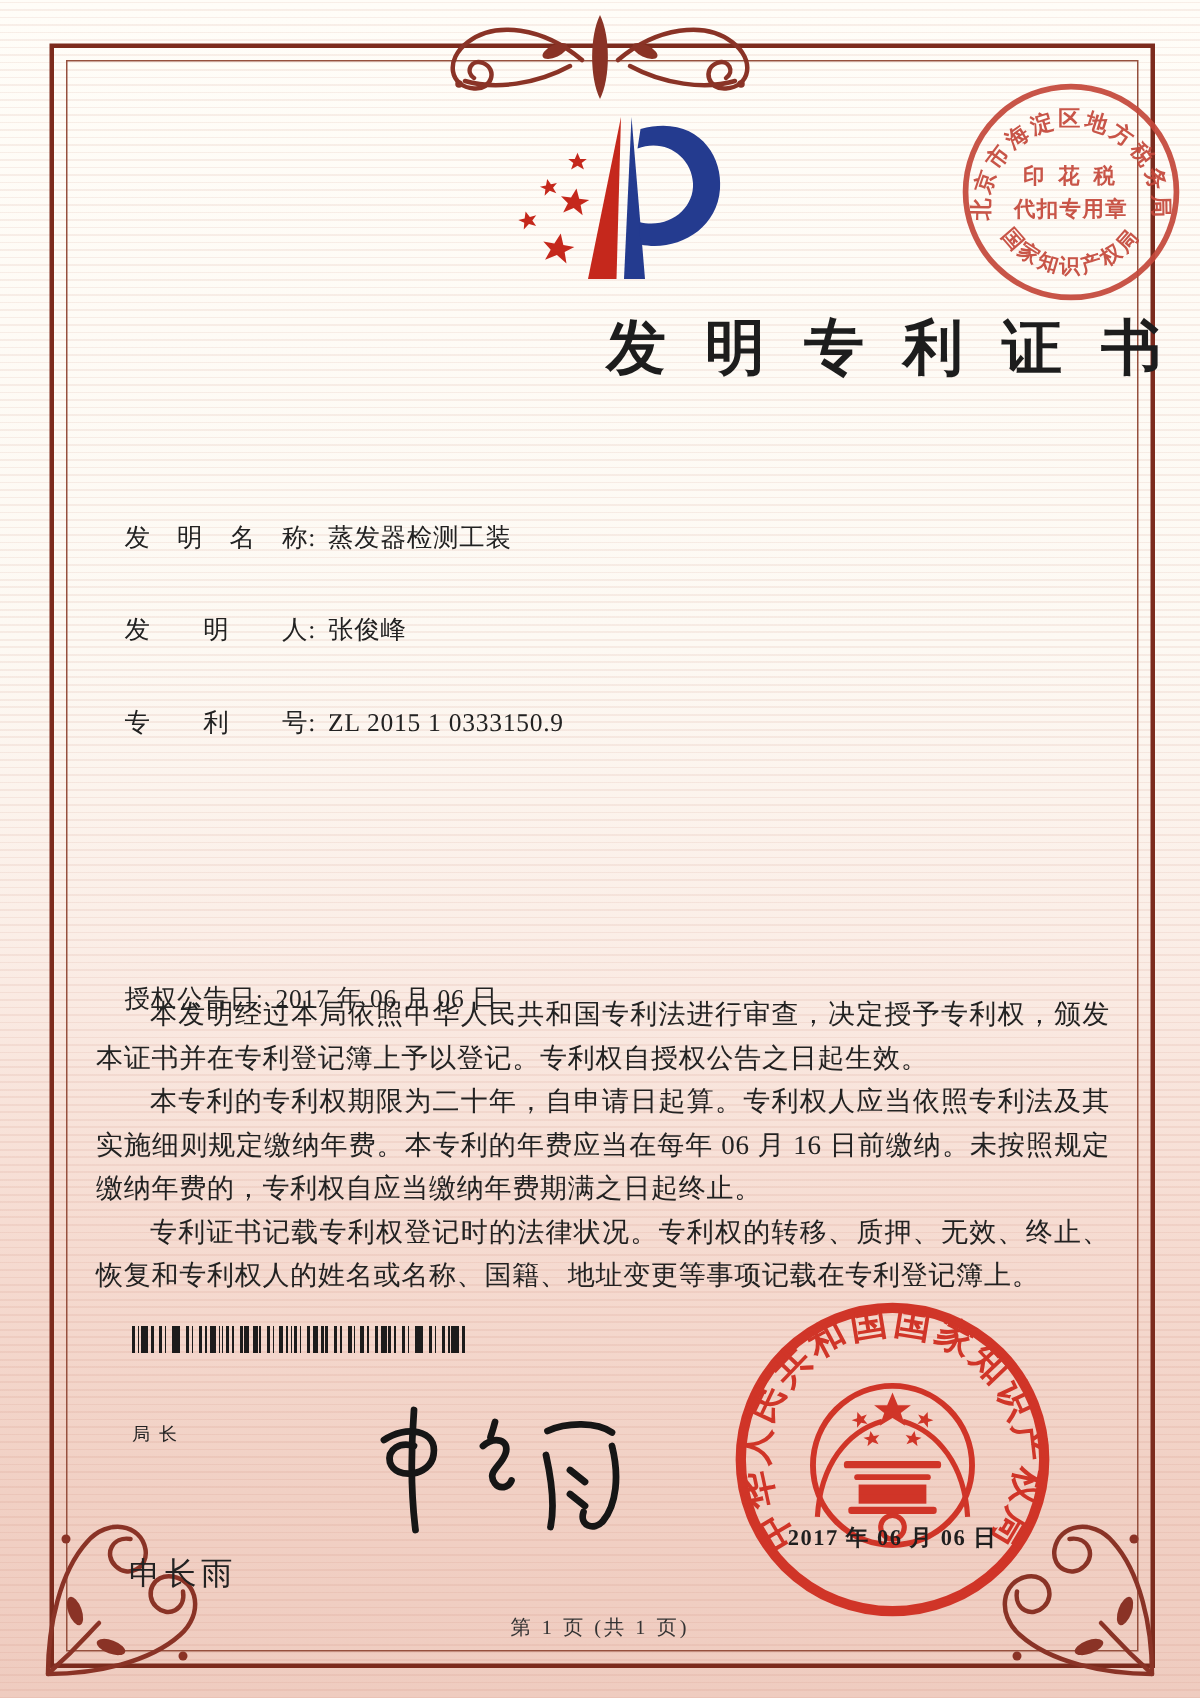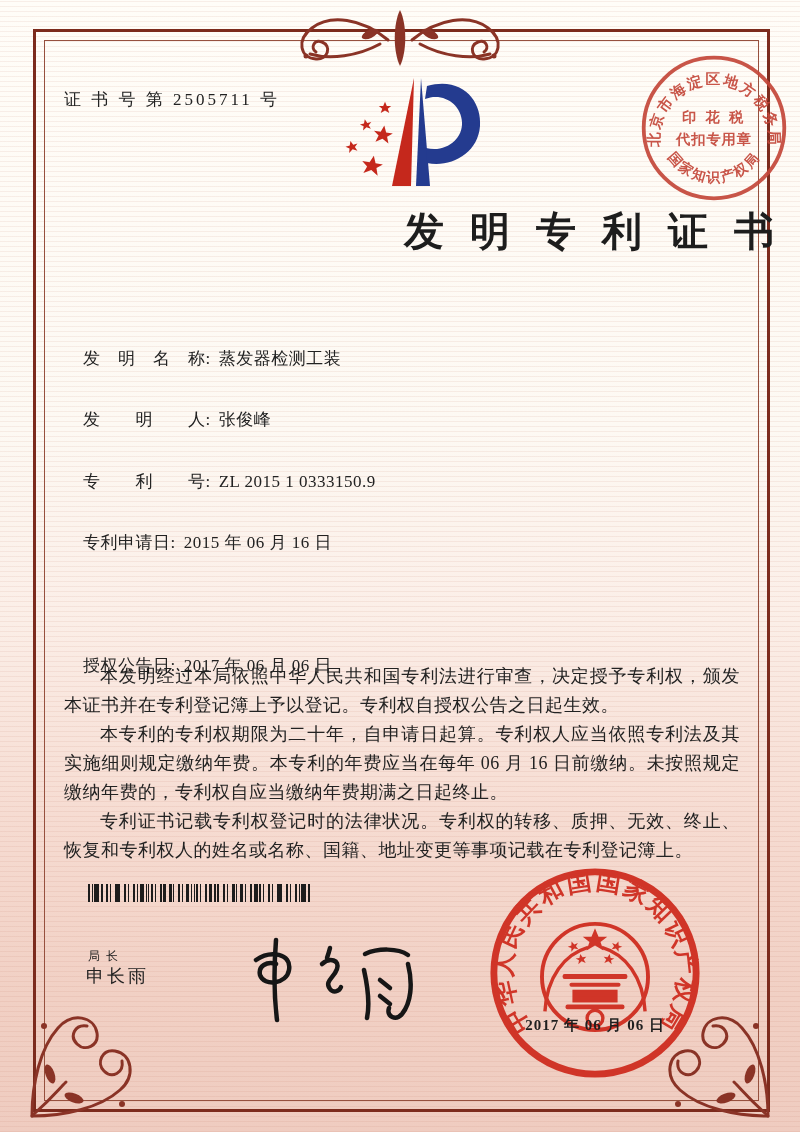--- a/index.html
+++ b/index.html
@@ -38,21 +38,21 @@
   .body-text p { margin:0; text-indent:2em; font-size:18px; line-height:29px;
     letter-spacing:0.5px; text-align:justify; }
 
   .barcode { position:absolute; left:88px; top:884px; width:224px; height:18px;
     background:
       repeating-linear-gradient(90deg,#1c1c1c 0 2px, transparent 2px 4px, #1c1c1c 4px 5px, transparent 5px 9px),
       repeating-linear-gradient(90deg, transparent 0 6px, #1c1c1c 6px 9px, transparent 9px 14px, #1c1c1c 14px 15px, transparent 15px 23px);
   }
 
   .signer-title { position:absolute; left:88px; top:948px; font-size:12px; letter-spacing:6px; }
-  .signer-name  { position:absolute; left:86px; top:964px; font-size:18px; letter-spacing:3px; }
+  .signer-name  { position:absolute; left:86px; top:1035px; font-size:21px; letter-spacing:3px; }
   .signature { position:absolute; left:218px; top:926px; }
 
   .official-seal { position:absolute; left:486px; top:864px; opacity:0.95; }
   .seal-date { position:absolute; left:486px; top:1016px; width:218px; text-align:center;
     font-size:15px; letter-spacing:1px; color:#1f1f1f; font-weight:600; }
 
   .footer { position:absolute; left:0; top:1076px; width:100%; text-align:center;
     font-size:13.5px; letter-spacing:2px; color:#333; }
 </style>
 </head>
@@ -105,21 +105,20 @@
       <path d="M128,128 C110,112 104,104 96,96"></path>
     </g>
     <g fill="#8a3326" transform="scale(-1,1) translate(-136,0)">
       <ellipse cx="88" cy="112" rx="10" ry="4.5" transform="rotate(-20 88 112)"></ellipse>
       <ellipse cx="112" cy="88" rx="10" ry="4.5" transform="rotate(-70 112 88)"></ellipse>
       <circle cx="40" cy="118" r="3"></circle>
         <circle cx="118" cy="40" r="3"></circle>
     </g>
   </svg>
 
-  <div class="cert-no">证 书 号 第 2505711 号</div>
 
   <svg class="logo" width="158" height="138" viewBox="0 0 158 138">
     <g fill="#c5281c">
       <polygon points="84,12 62,120 81,120"></polygon>
       <use href="#star5" transform="translate(55,42) scale(0.62)"></use>
       <use href="#star5" transform="translate(36,59) scale(0.58) rotate(-12)"></use>
       <use href="#star5" transform="translate(53,69) scale(0.95) rotate(8)"></use>
       <use href="#star5" transform="translate(22,81) scale(0.62) rotate(-15)"></use>
       <use href="#star5" transform="translate(42,100) scale(1.05) rotate(10)"></use>
     </g>
@@ -148,23 +147,20 @@
   <div class="title">发明专利证书</div>
 
   <div class="field-row r0">
     <span class="flabel">发　明　名　称</span><span>:</span><span class="fvalue">蒸发器检测工装</span>
   </div>
   <div class="field-row r1">
     <span class="flabel">发　　明　　人</span><span>:</span><span class="fvalue">张俊峰</span>
   </div>
   <div class="field-row r2">
     <span class="flabel">专　　利　　号</span><span>:</span><span class="fvalue">ZL 2015 1 0333150.9</span>
-  </div>
-  <div class="field-row r3">
-    <span class="flabel">专利申请日</span><span>:</span><span class="fvalue">2015 年 06 月 16 日</span>
   </div>
   <div class="field-row r5">
     <span class="flabel">授权公告日</span><span>:</span><span class="fvalue">2017 年 06 月 06 日</span>
   </div>
 
   <div class="body-text">
     <p>本发明经过本局依照中华人民共和国专利法进行审查，决定授予专利权，颁发本证书并在专利登记簿上予以登记。专利权自授权公告之日起生效。</p>
     <p>本专利的专利权期限为二十年，自申请日起算。专利权人应当依照专利法及其实施细则规定缴纳年费。本专利的年费应当在每年 06 月 16 日前缴纳。未按照规定缴纳年费的，专利权自应当缴纳年费期满之日起终止。</p>
     <p>专利证书记载专利权登记时的法律状况。专利权的转移、质押、无效、终止、恢复和专利权人的姓名或名称、国籍、地址变更等事项记载在专利登记簿上。</p>
   </div>
@@ -207,14 +203,15 @@
       <rect x="85" y="121" width="52" height="4" rx="2"></rect>
       <rect x="88" y="128" width="46" height="13"></rect>
       <rect x="81" y="143" width="60" height="5" rx="2"></rect>
       <circle cx="111" cy="157" r="8" fill="none" stroke="#cf2d20" stroke-width="3.5"></circle>
       <path d="M60,150 C62,115 80,92 104,85" fill="none" stroke="#cf2d20" stroke-width="3.5"></path>
       <path d="M162,150 C160,115 142,92 118,85" fill="none" stroke="#cf2d20" stroke-width="3.5"></path>
     </g>
   </svg>
   <div class="seal-date">2017 年 06 月 06 日</div>
 
+  <div class="footer">第 1 页 (共 1 页)</div>
 
 </div>
 
 </body></html>

